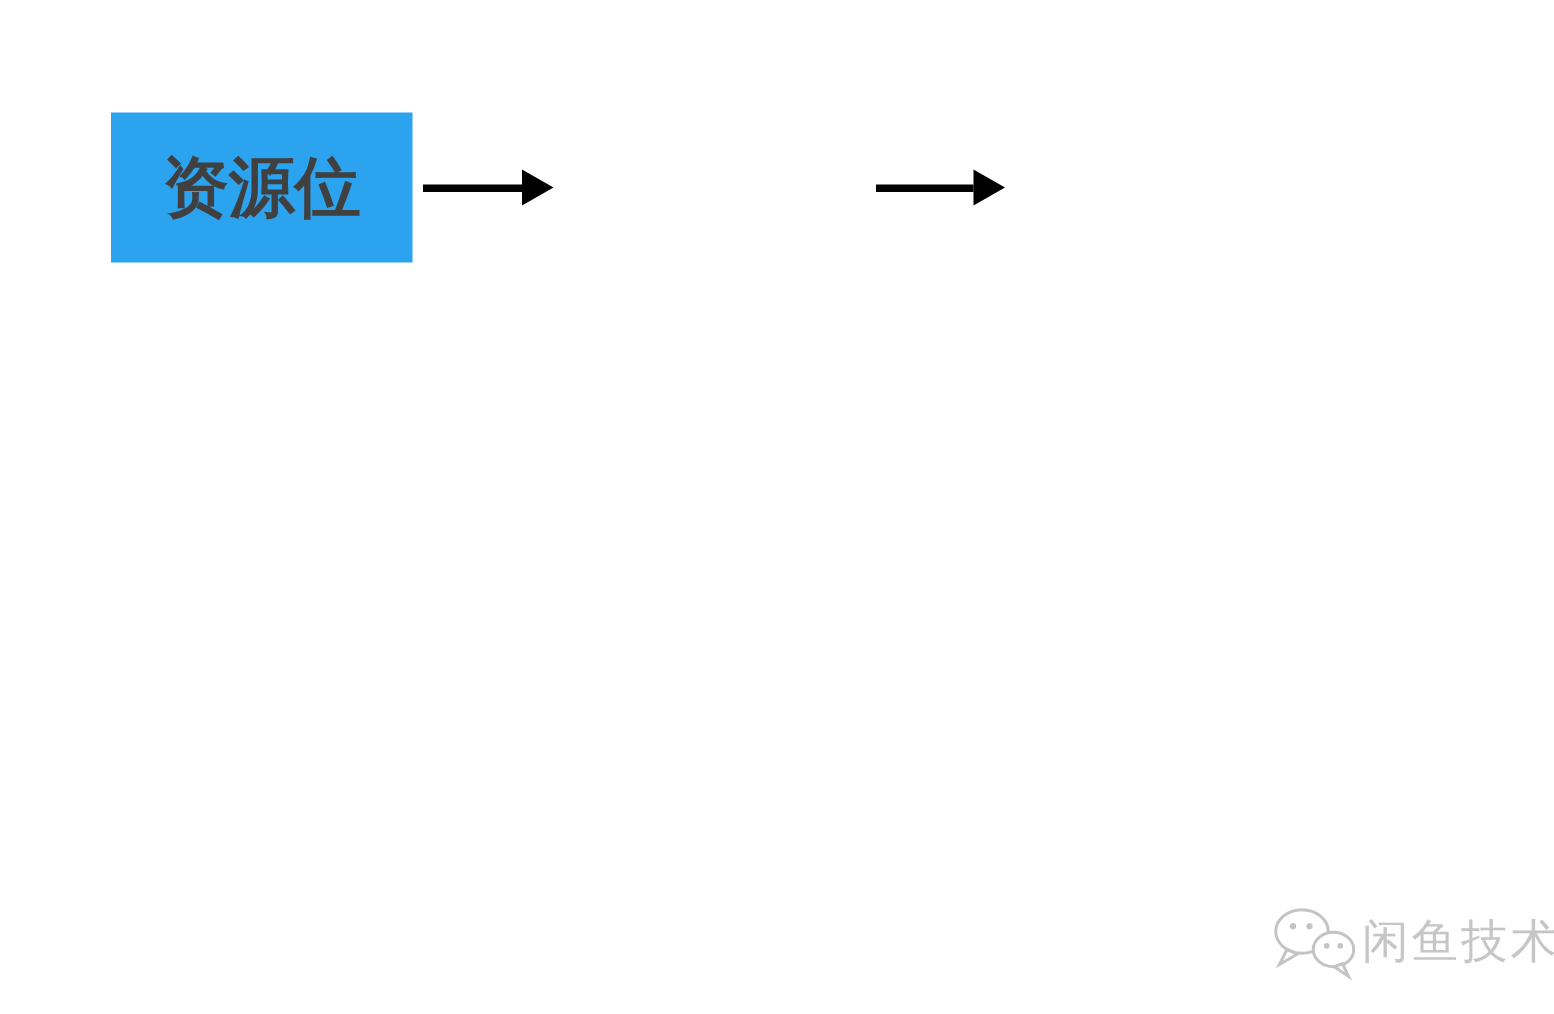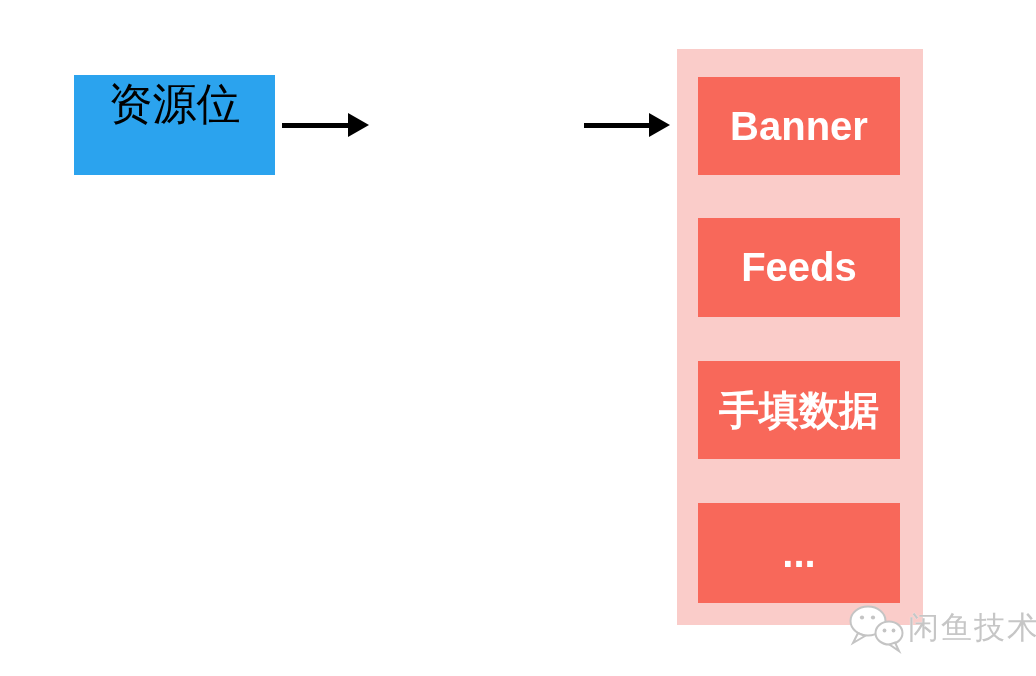--- a/index.html
+++ b/index.html
@@ -10,23 +10,24 @@
   }
   .stage {
     position: relative;
     width: 1036px; height: 676px;
     background: #ffffff;
     overflow: hidden;
   }
   .node {
     position: absolute;
     display: flex;
+    align-items: center;
     justify-content: center;
-    color: #000000;
-    font-weight: normal;
+    color: #404040;
+    font-weight: bold;
   }
   .node-resource {
     left: 74px; top: 75px;
     width: 201px; height: 100px;
     background: #2BA3EE;
     font-size: 44px;
   }
   .node-schema {
     left: 375px; top: 74px;
     width: 200px; height: 102px;
@@ -103,34 +104,20 @@
     <div class="arrow-line" style="background-color: rgb(0, 0, 0);"></div>
     <div class="arrow-head" style="border-left-color: rgb(0, 0, 0);"></div>
   </div>
 
 
   <div class="arrow arrow-2">
     <div class="arrow-line" style="background-color: rgb(0, 0, 0);"></div>
     <div class="arrow-head" style="border-left-color: rgb(0, 0, 0);"></div>
   </div>
 
-  <div class="panel" style="background-color: rgb(250, 204, 201);">
-    <div class="panel-item panel-item-0" style="background-color: rgb(248, 104, 90);">
-      <span>Banner</span>
-    </div>
-    <div class="panel-item panel-item-1" style="background-color: rgb(248, 104, 90);">
-      <span>Feeds</span>
-    </div>
-    <div class="panel-item panel-item-2" style="background-color: rgb(248, 104, 90);">
-      <span>手填数据</span>
-    </div>
-    <div class="panel-item panel-item-3" style="background-color: rgb(248, 104, 90);">
-      <span>...</span>
-    </div>
-  </div>
 
   <div class="watermark">
     <svg class="watermark-icon" width="62" height="52" viewBox="0 0 62 52">
       <g stroke="#C4C4C4" stroke-width="2" fill="#FFFFFF">
         <ellipse cx="22" cy="19" rx="17.5" ry="14.5"></ellipse>
         <path d="M12 31 L7 41 L19 34 Z"></path>
         <ellipse cx="43" cy="31" rx="13.5" ry="11.5"></ellipse>
         <path d="M49 40.5 L53 49 L43.5 42.5 Z"></path>
       </g>
       <g fill="#C4C4C4">

